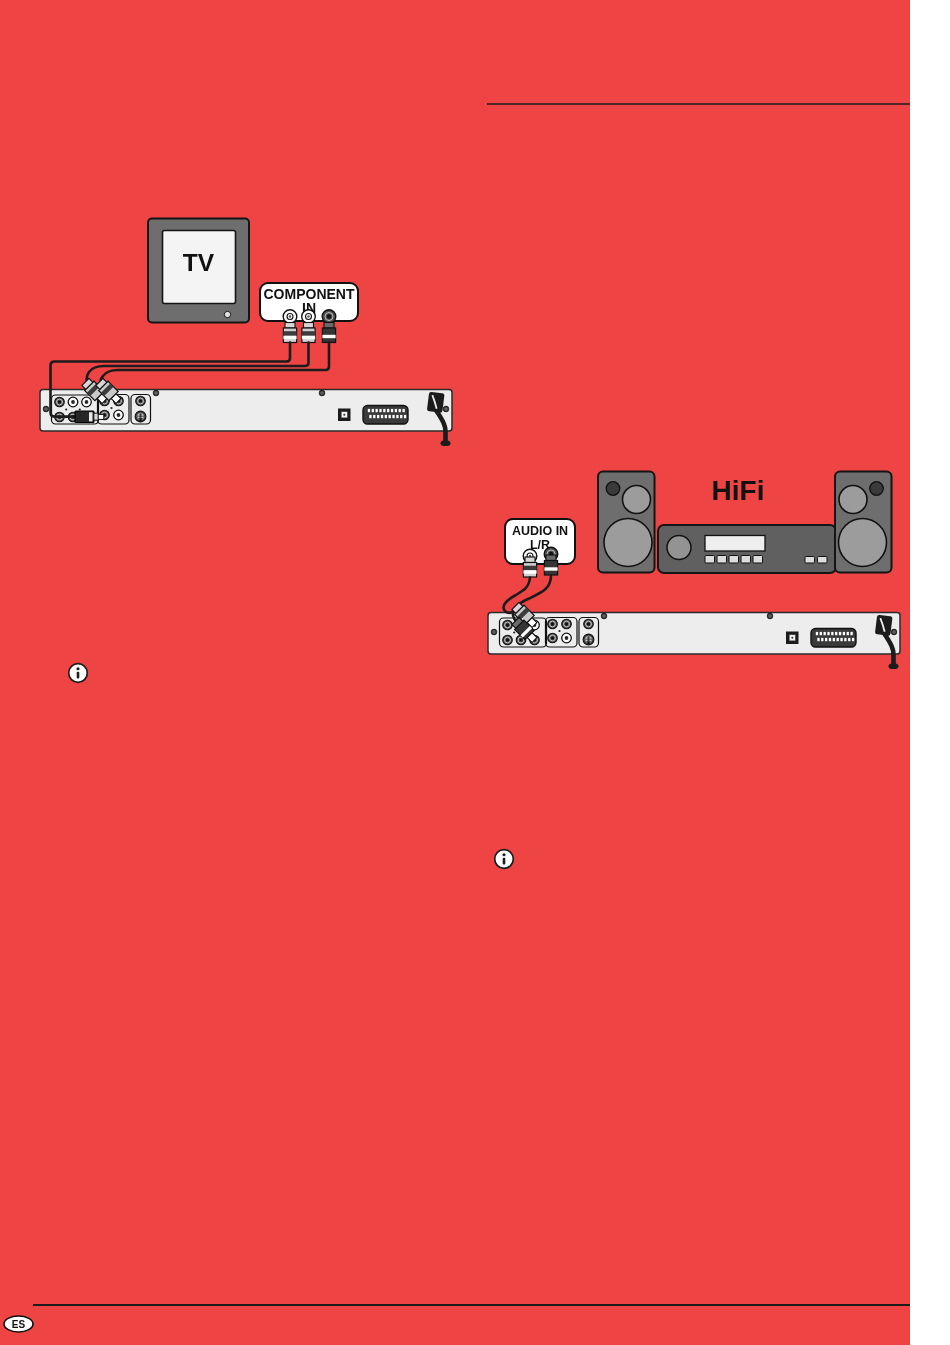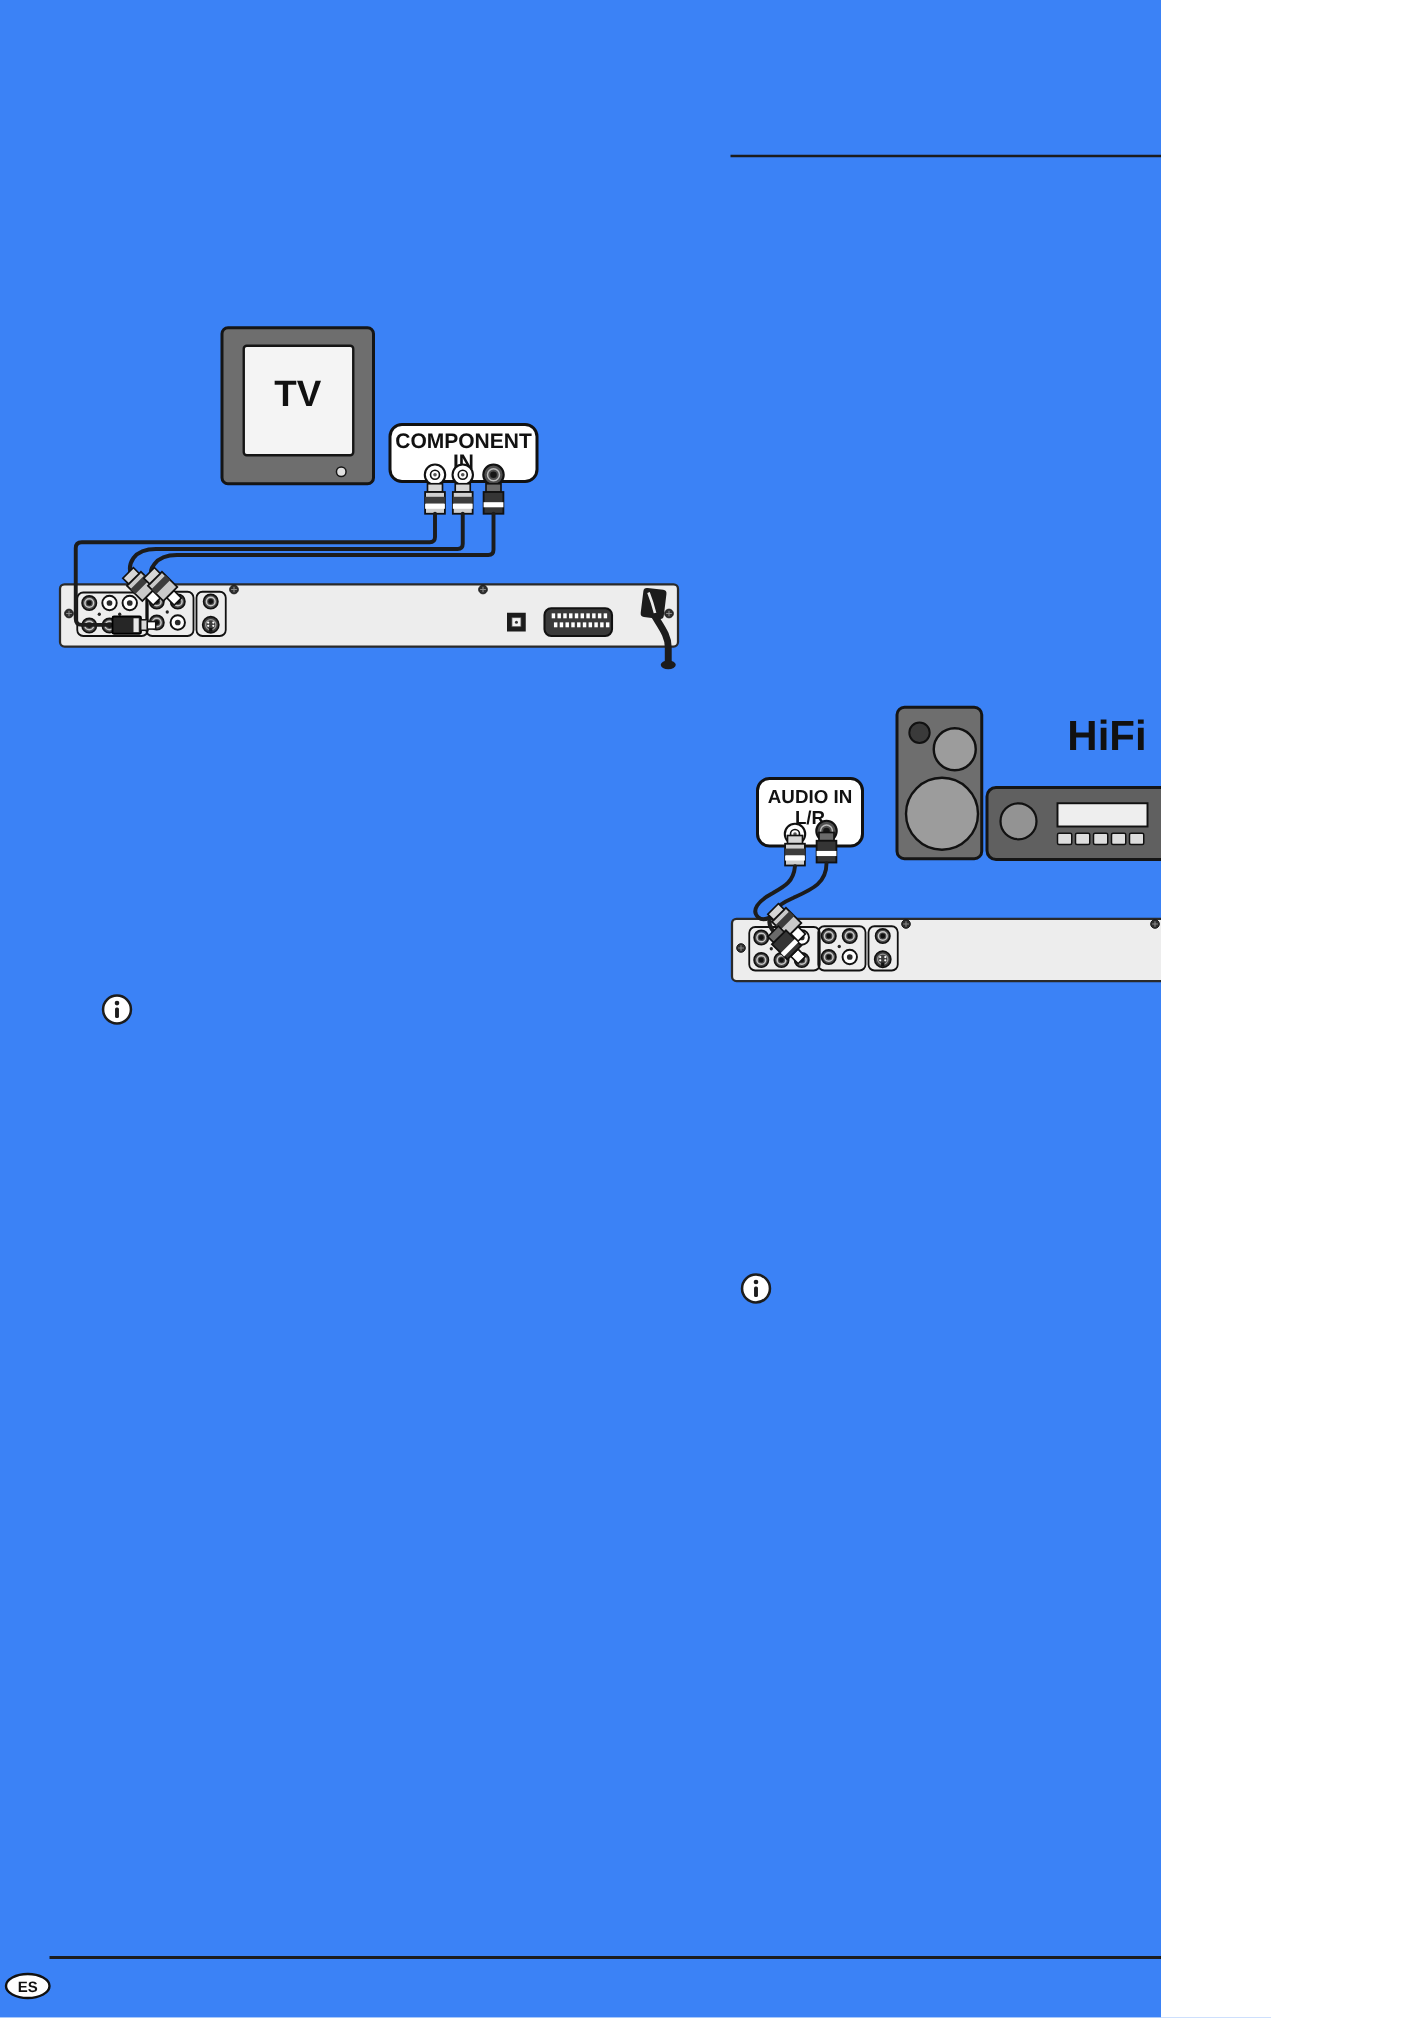--- a/index.html
+++ b/index.html
@@ -1,16 +1,16 @@
 <!DOCTYPE html>
 <html><head>
 <meta charset="utf-8">
 <style>
   html,body{margin:0;padding:0;background:#fff;}
-  .page{position:relative;width:774px;height:1345px;background:#3b82f6;overflow:hidden;
+  .page{position:relative;width:910px;height:1345px;background:#ef4444;overflow:hidden;
         font-family:"Liberation Sans",sans-serif;}
   .page svg{position:absolute;left:0;top:0;}
   text{font-family:"Liberation Sans",sans-serif;fill:#111;}
   .lbl{font-weight:bold;}
 </style>
 </head>
 <body>
 
 <div class="page">
 <svg width="950" height="1345" viewBox="0 0 950 1345">

